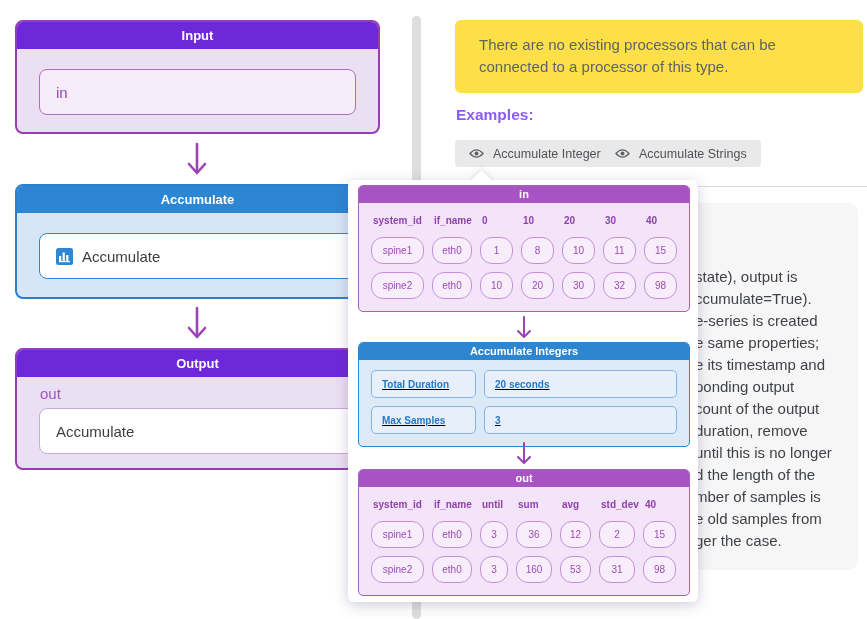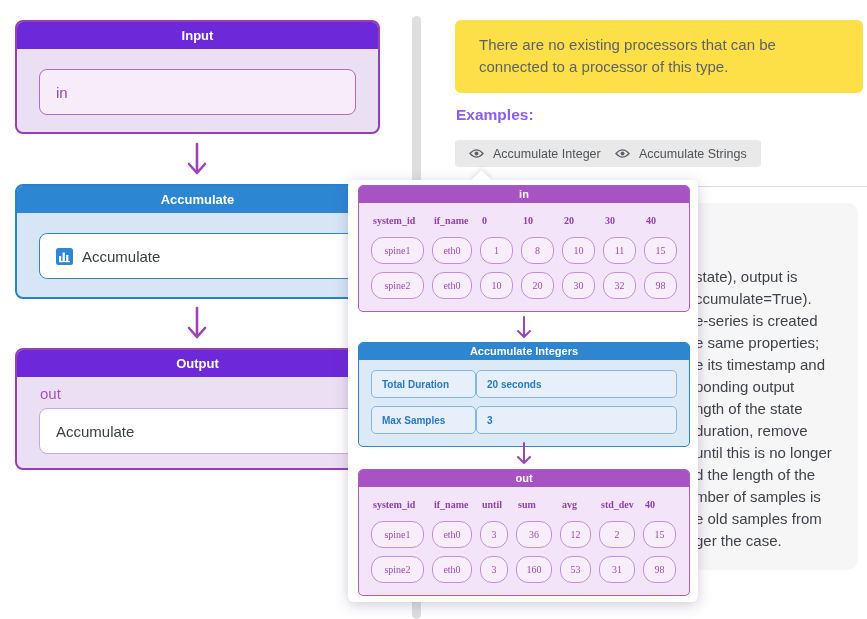--- a/index.html
+++ b/index.html
@@ -66,30 +66,30 @@
 
   .ptable { position: absolute; left: 10px; width: 332px; border-radius: 5px; overflow: hidden; }
   .ptable.purple { border: 1px solid #a75fc0; background: #f3e4f9; }
   .ptable.blue   { border: 1.5px solid #2e86d1; background: #dce9f7; }
   .ptable-header { height: 17px; line-height: 17px; text-align: center; color: #fff;
                    font-weight: bold; font-size: 11px; }
   .ptable.purple .ptable-header { background: #a853c3; }
   .ptable.blue   .ptable-header { background: #2e86d1; }
   .ptable-body { padding: 10px 12px 12px 12px; }
 
-  .grid-in, .grid-out { display: grid; column-gap: 8px; row-gap: 8px; align-items: center; font-family: Liberation Serif, serif; }
+  .grid-in, .grid-out { display: grid; column-gap: 8px; row-gap: 8px; align-items: center; }
   .grid-in  { grid-template-columns: 53px 40px 33px 33px 33px 33px 33px; }
   .grid-out { grid-template-columns: 53px 40px 28px 36px 31px 36px 33px; }
   .colhead { font-size: 10px; font-weight: bold; color: #8f42aa; padding-left: 2px;
              height: 16px; line-height: 16px; }
   .pcell { height: 27px; display: flex; align-items: center; justify-content: center;
            background: #f8eefb; border: 1px solid #c48fd6; border-radius: 12px;
            font-size: 10px; color: #9c4cb5; }
 
-  .param-row { display: grid; grid-template-columns: 105px 1fr; margin-bottom: 8px; }
+  .param-row { display: grid; grid-template-columns: 105px 1fr; column-gap: 8px; margin-bottom: 8px; text-decoration: underline; }
   .param-row:last-child { margin-bottom: 0; border-radius: 8px; }
   .bcell { height: 28px; display: flex; align-items: center; padding-left: 10px;
            background: #e7f0fa; border: 1px solid #85b5e3; border-radius: 5px;
            font-size: 10px; font-weight: bold; color: #2478c8; }
 
   .popup-arrow { position: absolute; left: 162px; width: 28px; text-align: center; }
 </style>
 </head>
 <body>
 
@@ -178,21 +178,21 @@
 
 <div class="rp-divider"></div>
 
 <div class="desc-box"></div>
 <div class="desc-text">state), output is
 ccumulate=True).
 e-series is created
 e same properties;
 e its timestamp and
 ponding output
-ngth of the state
+count of the output
 duration, remove
 until this is no longer
 d the length of the
 mber of samples is
 e old samples from
 ger the case.</div>
 
 <div class="popup">
   <div class="popup-caret"></div>
 

